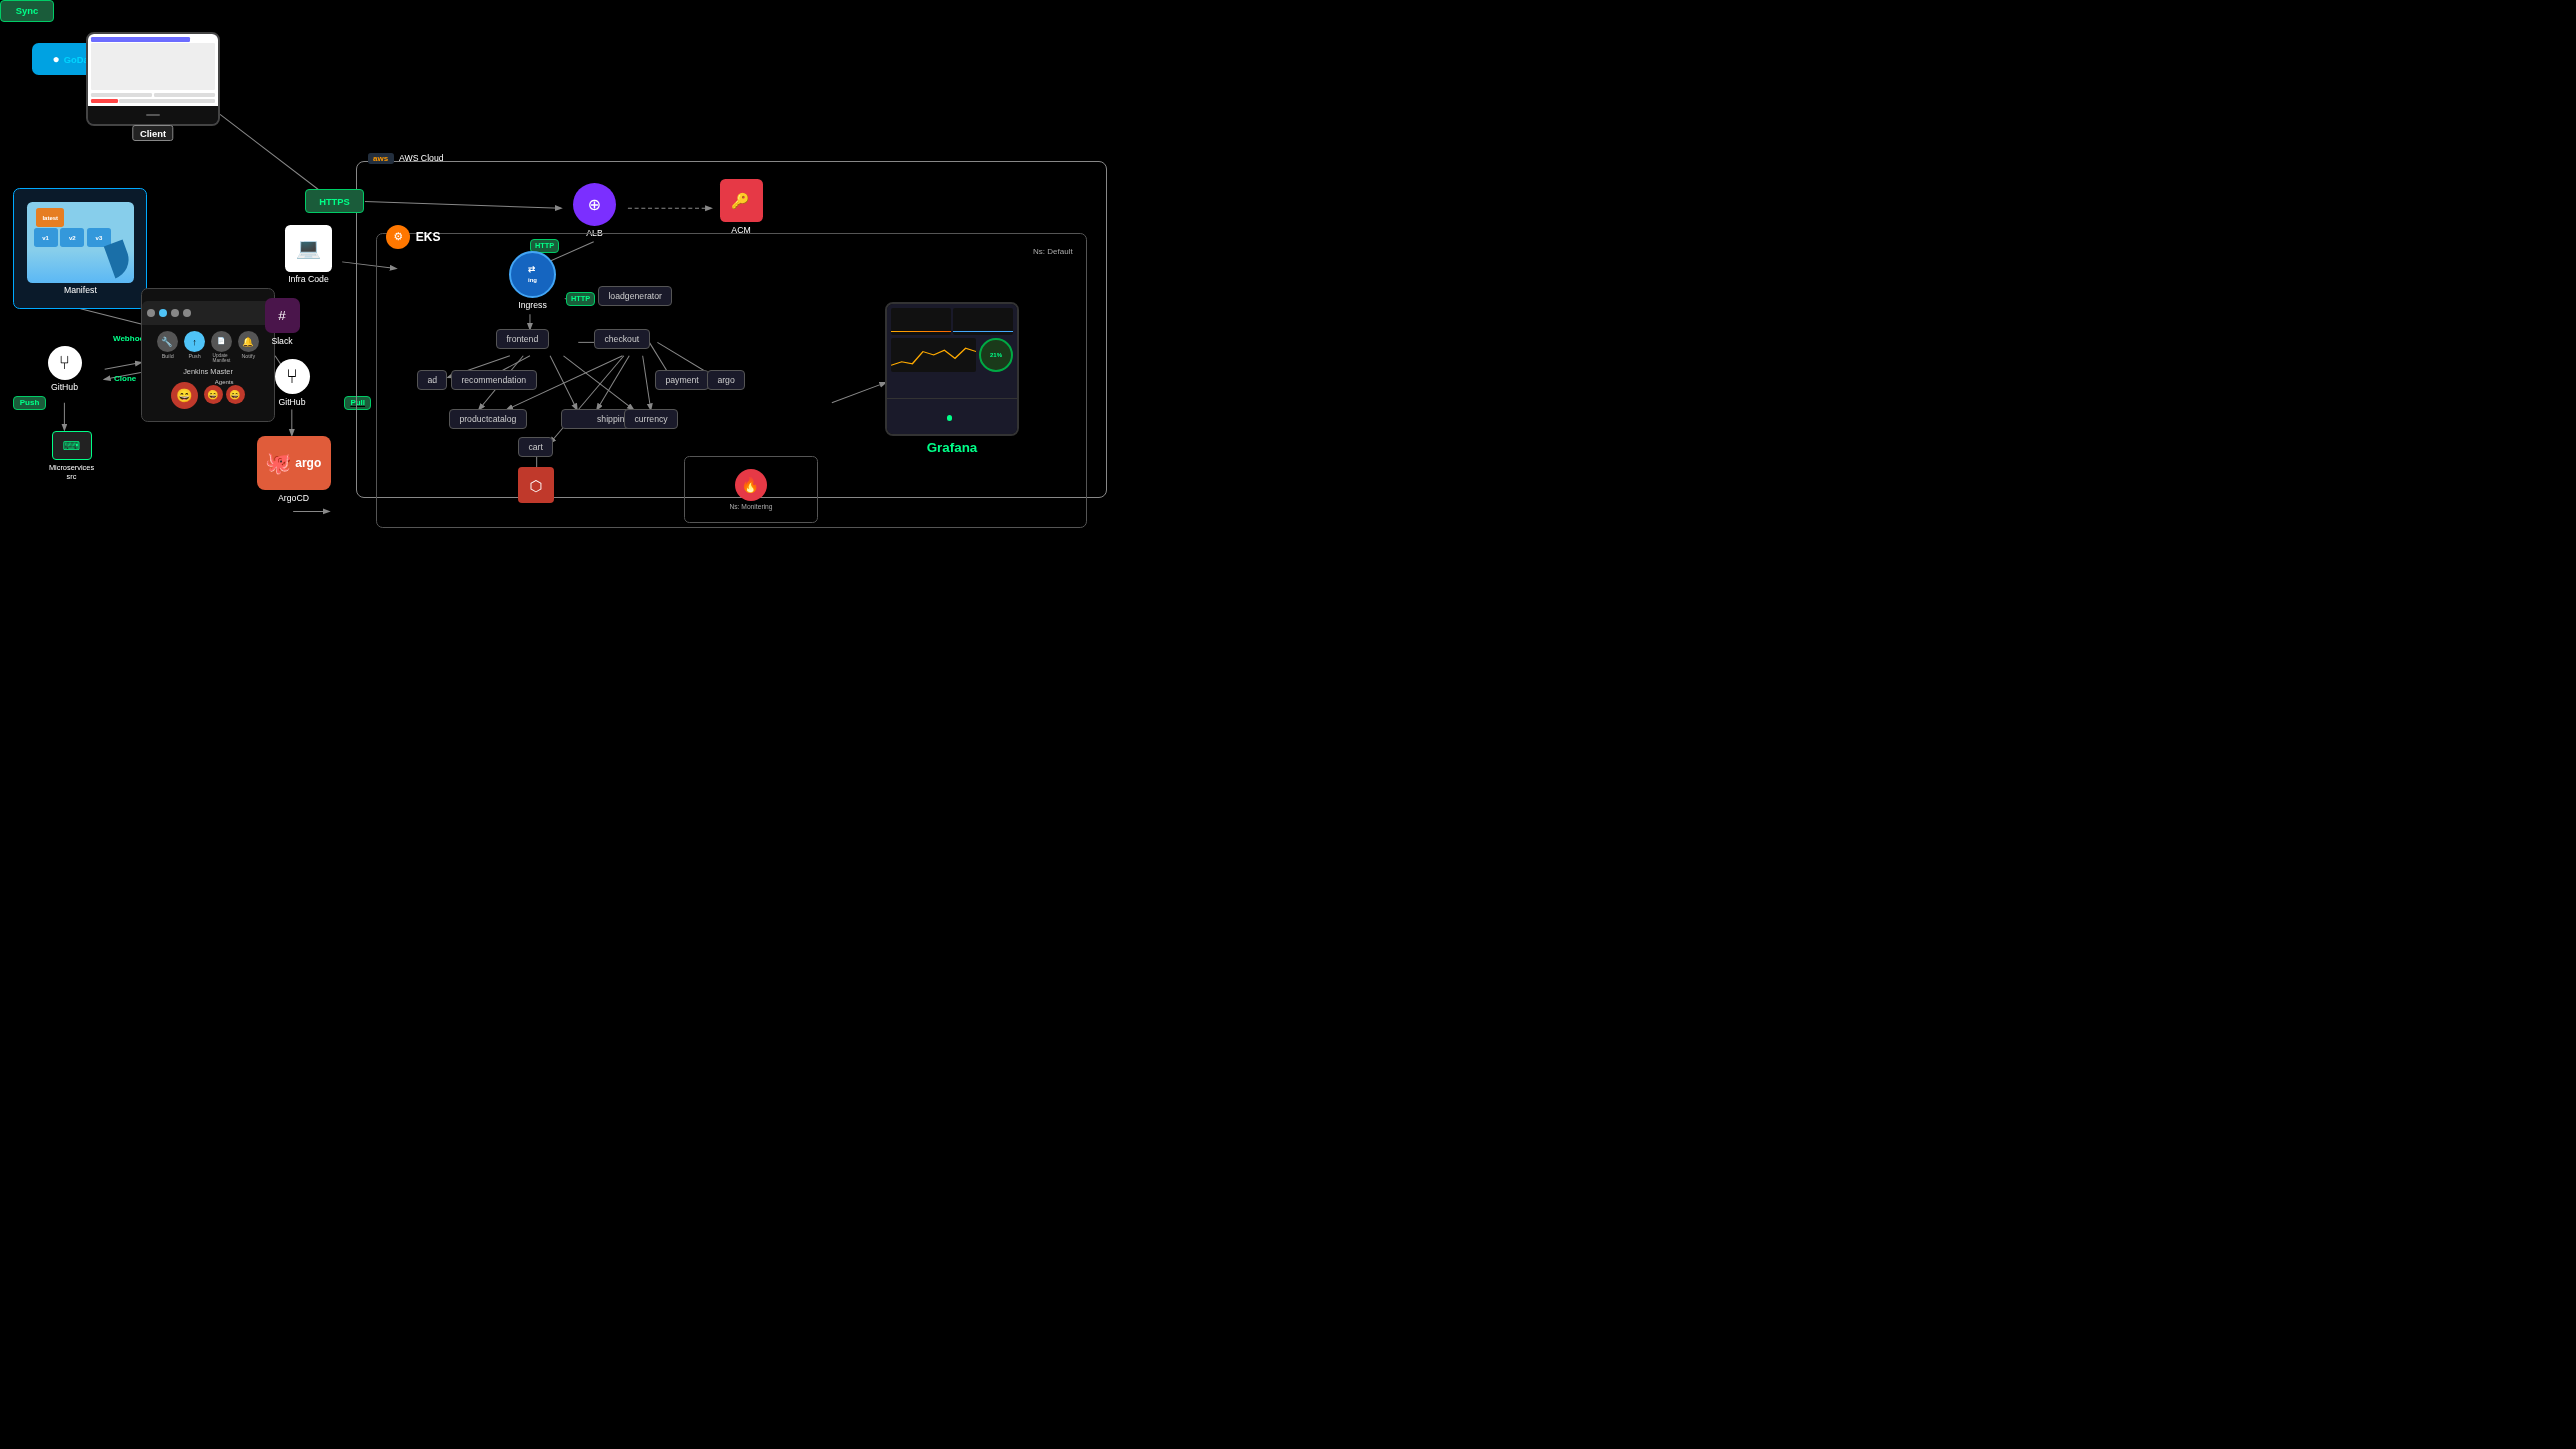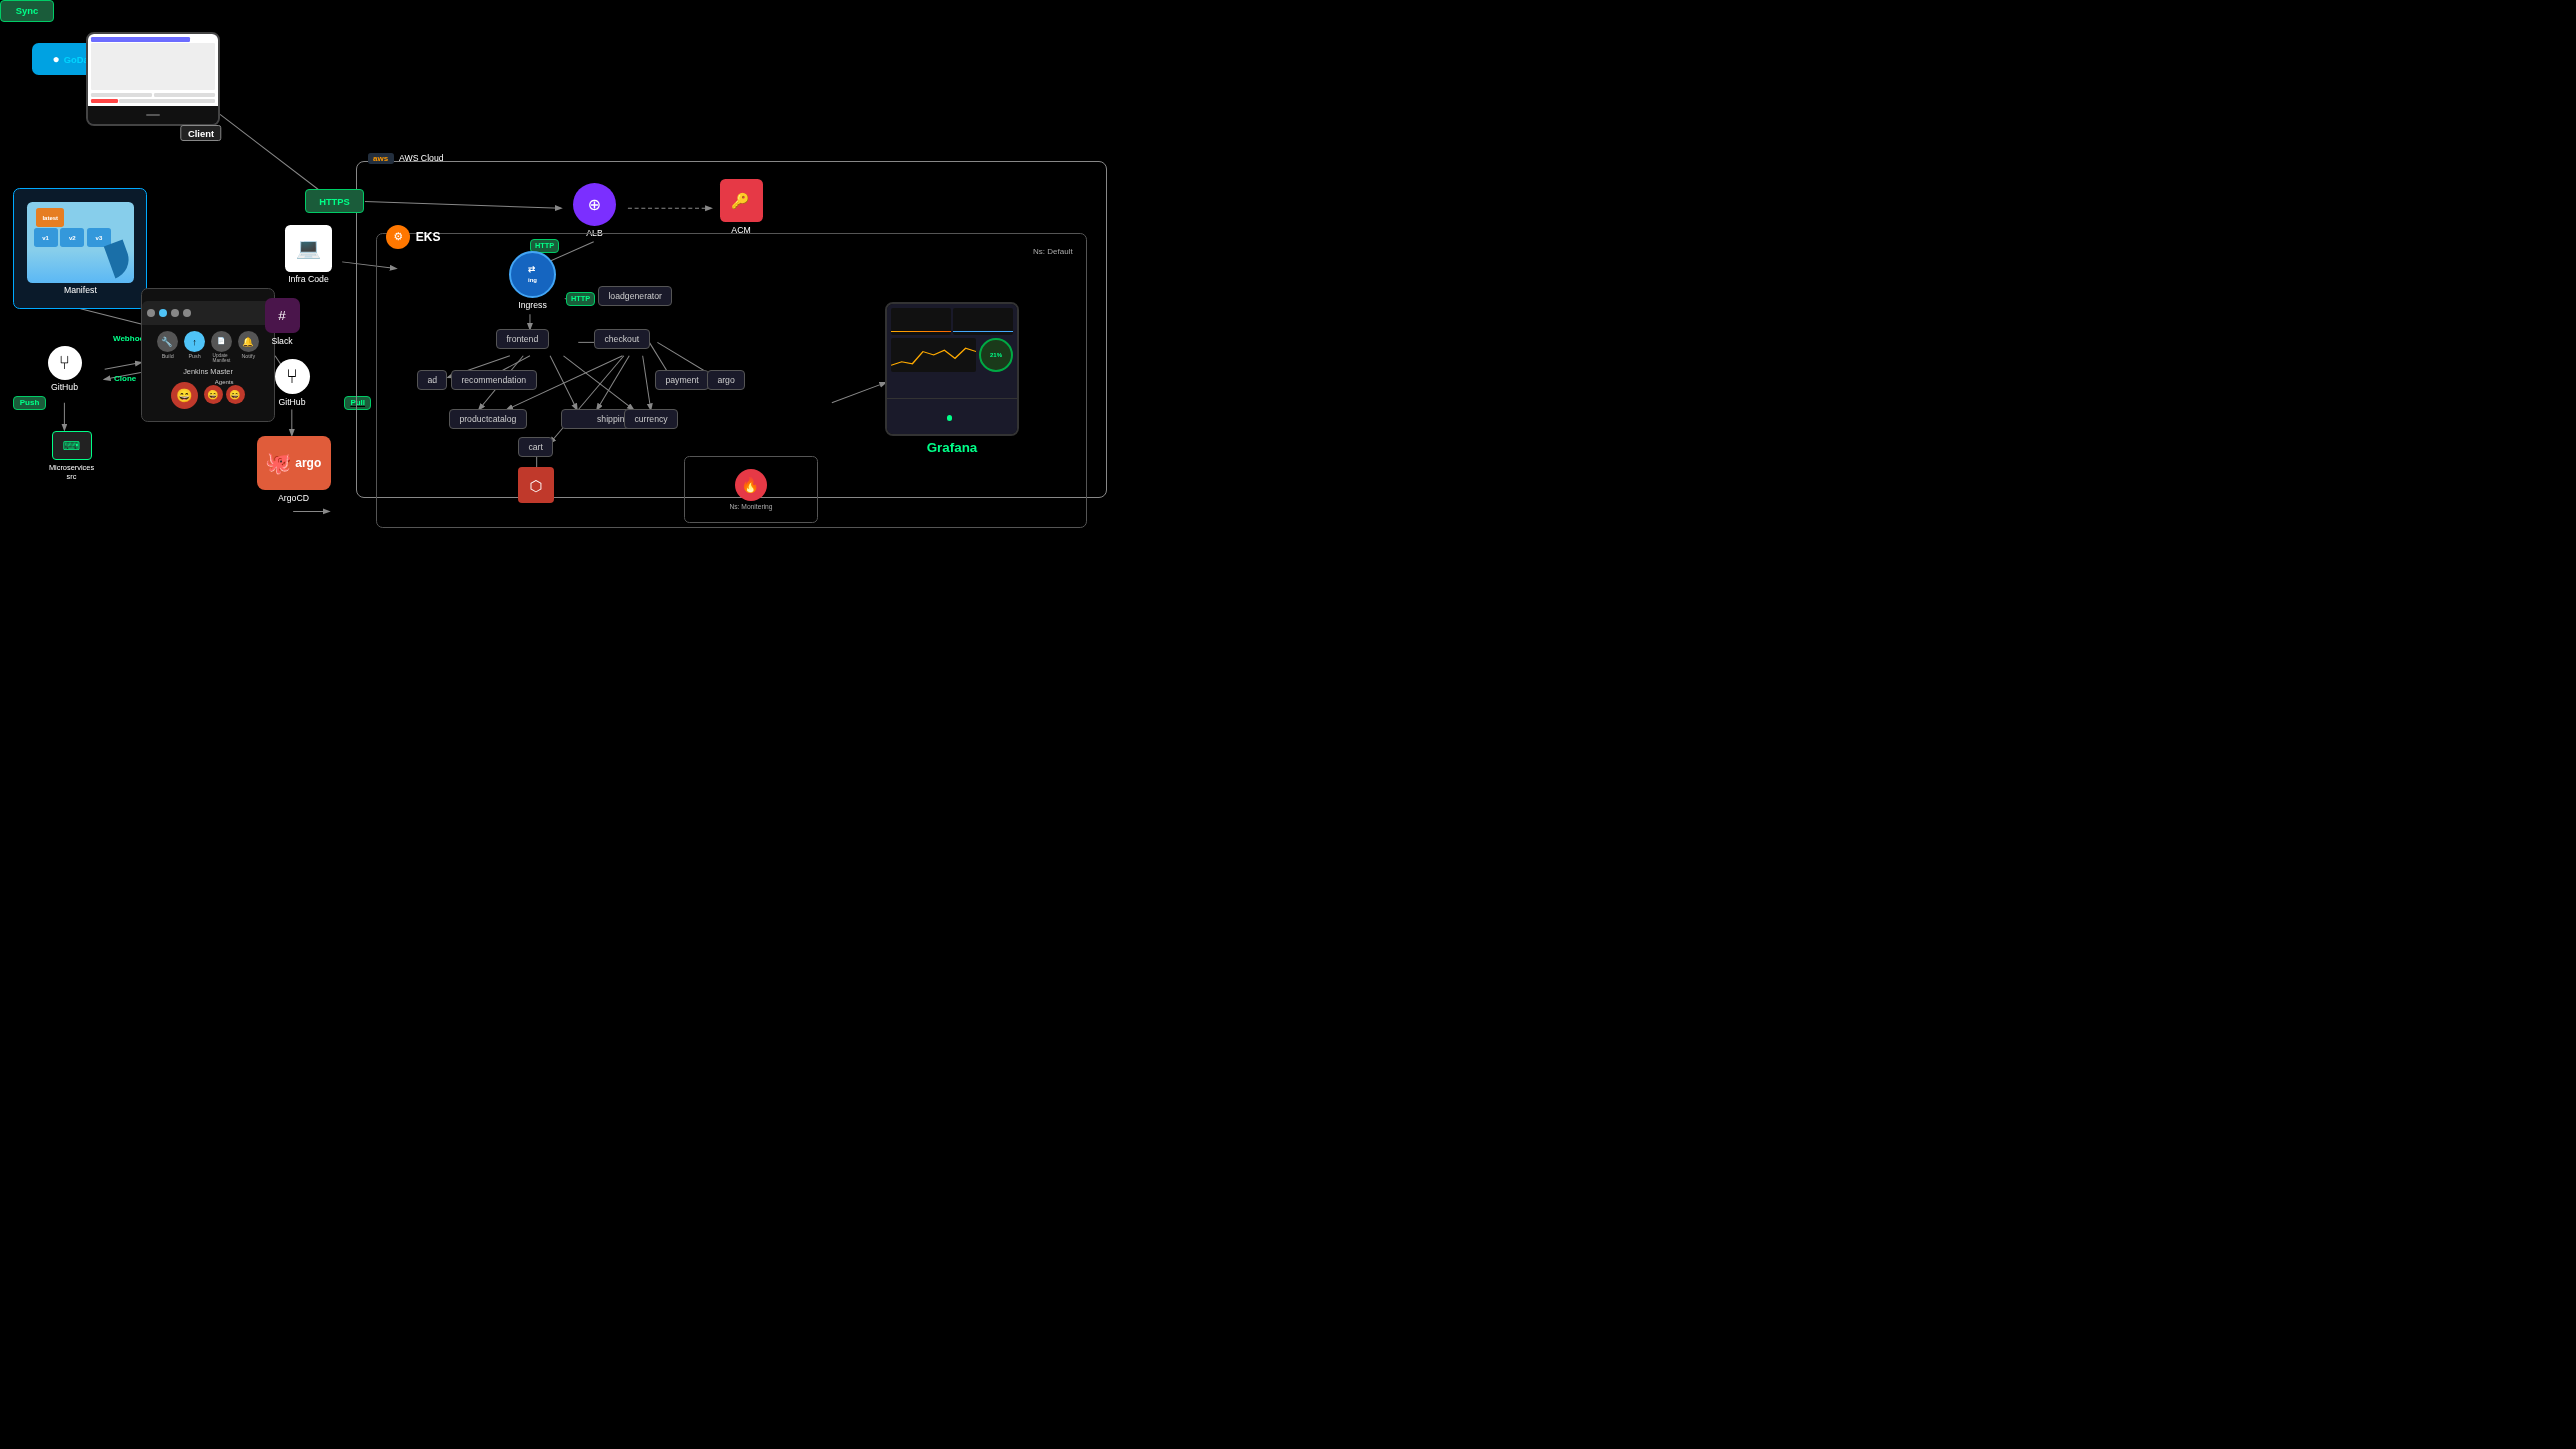--- a/index.html
+++ b/index.html
@@ -72,21 +72,20 @@
     .client-bar { height: 5.4px; background: #6c6cff; border-radius: 1.3px; width: 80%; }
     .client-content { flex: 1; background: #eee; border-radius: 1.3px; }
     .client-label {
       position: absolute;
       bottom: -14.8px; left: 50%;
       transform: translateX(-50%);
       color: #fff; font-size: 9.4px; font-weight: bold;
       background: #222; padding: 1.3px 6.7px; border-radius: 2.7px;
       border: 1.3px solid #888;
       white-space: nowrap;
-      margin-left: 48px;
     }
 
     
     .dockerhub-box {
       left: 13.4px; top: 188px;
       width: 134px; height: 121px;
       border: 1.3px solid #00aaff;
       border-radius: 6.7px;
       background: #0a1a2a;
     }

